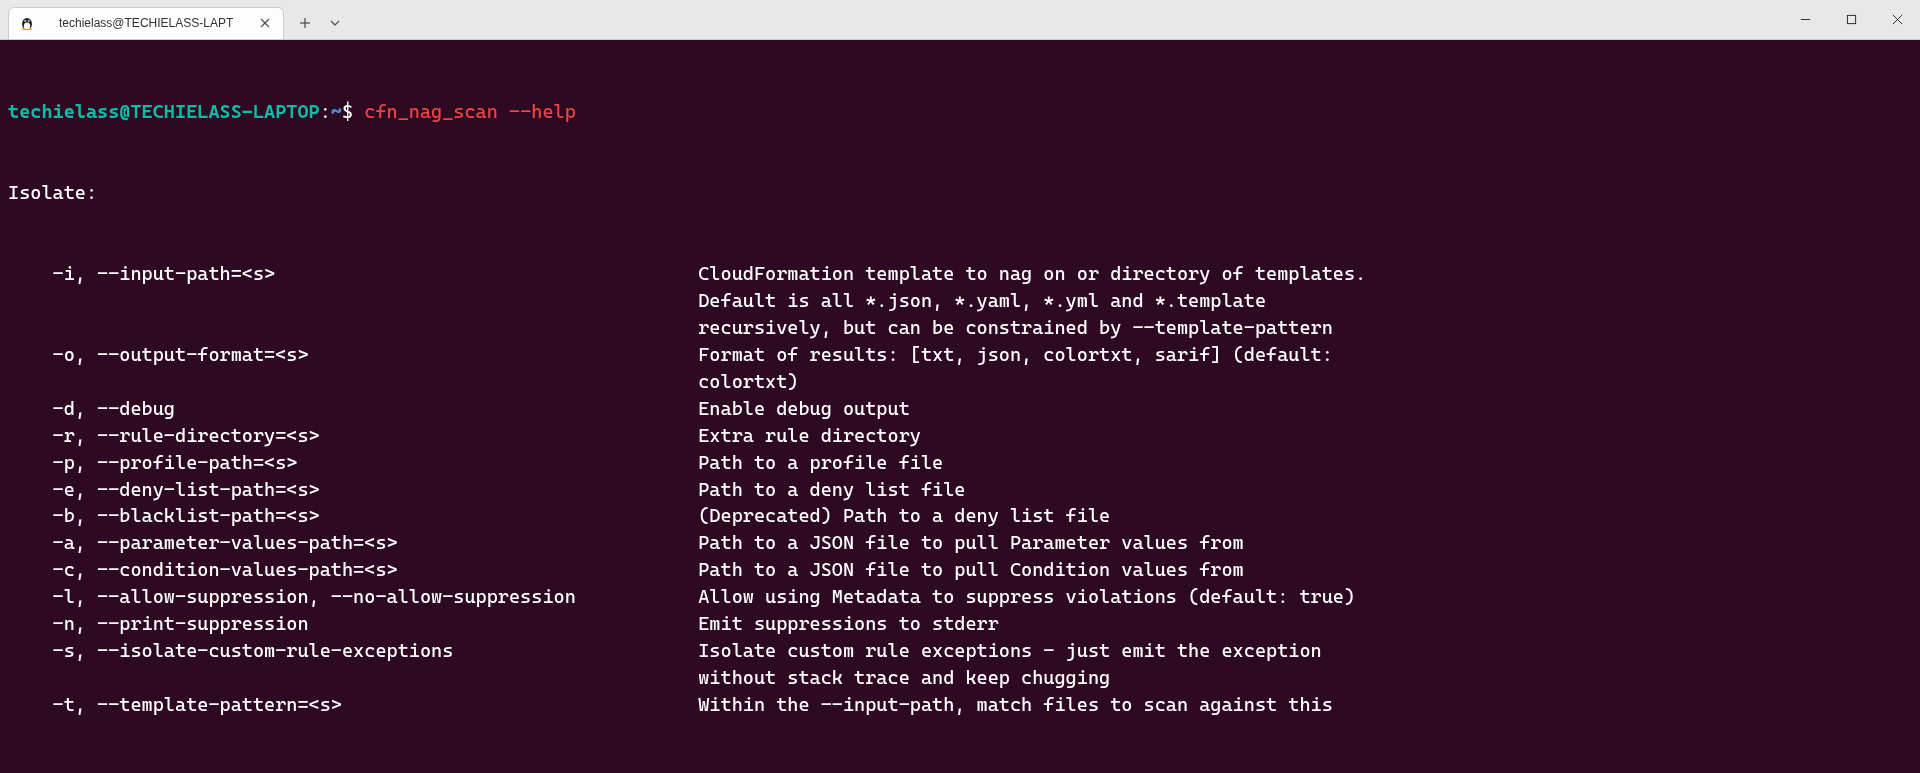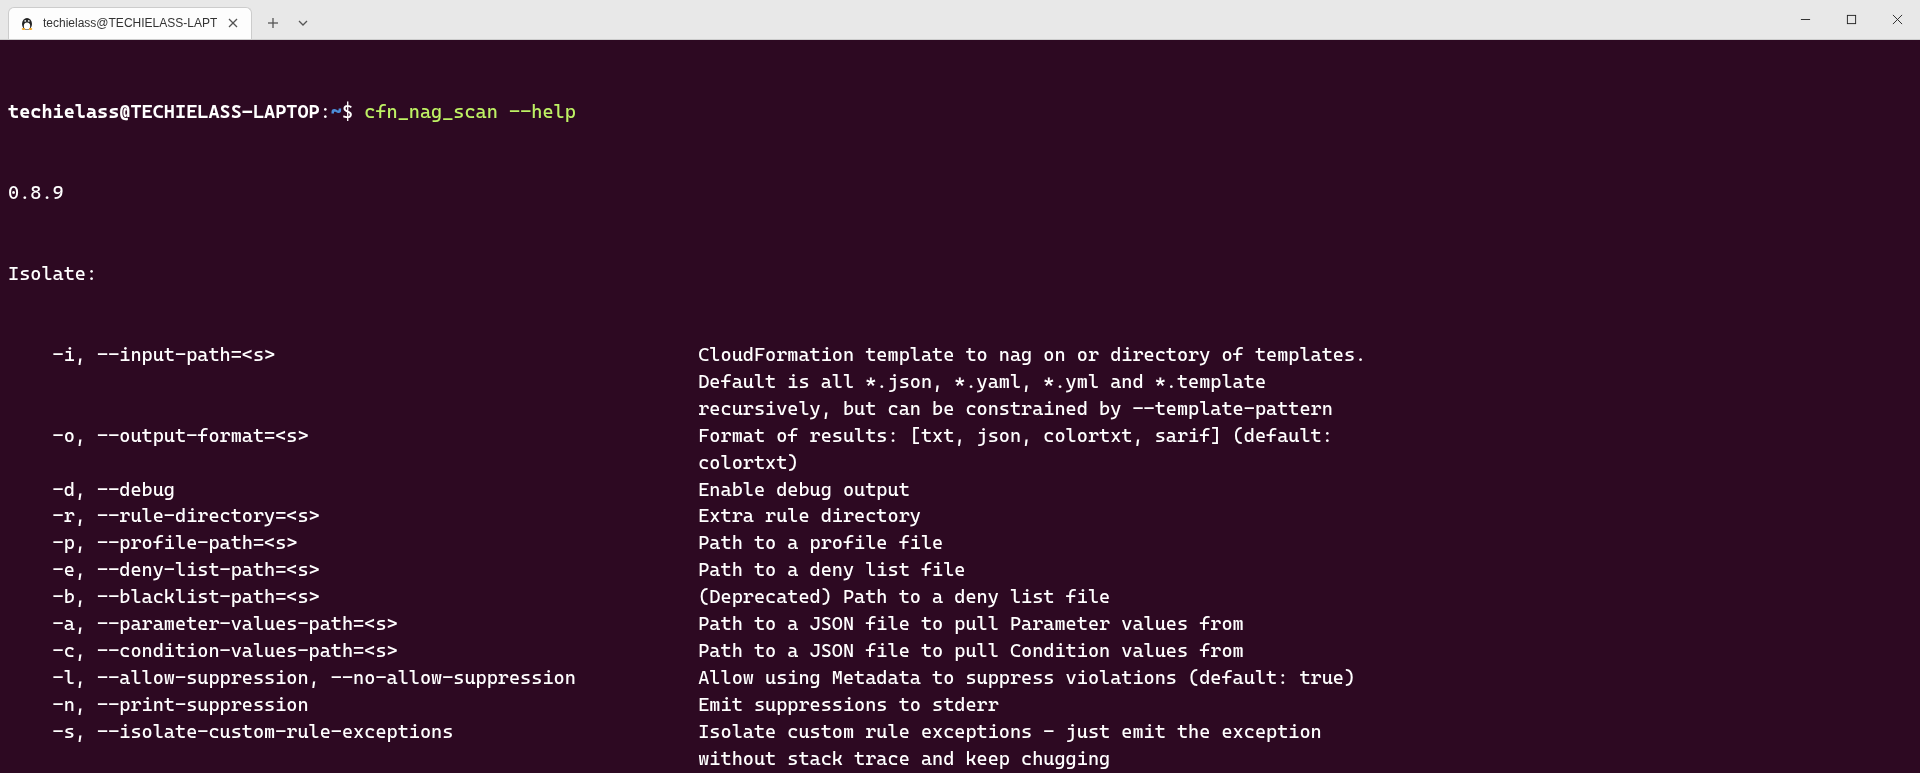--- a/index.html
+++ b/index.html
@@ -25,21 +25,21 @@
     border-top-left-radius: 6px;
     border-top-right-radius: 6px;
     display: flex;
     align-items: center;
     padding: 0 10px;
     margin-left: 8px;
     margin-top: 6px;
     min-width: 230px;
     font-size: 12px;
     color: #333;
-    gap: 8px;
+    gap: 24px;
   }
   .tab-icon {
     width: 16px;
     height: 16px;
     display: inline-flex;
     align-items: center;
     justify-content: center;
   }
   .tab-title {
     flex: 1;
@@ -95,25 +95,25 @@
     background: #2d0922;
     color: #ffffff;
     font-family: 'Cascadia Mono', 'Consolas', monospace;
     font-size: 19px;
     padding: 4px 8px;
     height: calc(100% - 40px);
     line-height: 1.42;
     white-space: pre;
     overflow: hidden;
   }
-  .prompt-user { color: #ffffff; font-weight: bold; }
+  .prompt-user { color: #14b8a6; font-weight: bold; }
   .prompt-colon { color: #ffffff; }
   .prompt-path { color: #4c8ed9; font-weight: bold; }
   .prompt-dollar { color: #ffffff; }
-  .cmd { color: #bef264; }
+  .cmd { color: #ef4444; }
   .out { color: #ffffff; }
 </style>
 </head>
 <body>
 
 <div class="titlebar">
   <div class="tab">
     <span class="tab-icon">
       <svg viewBox="0 0 16 16" width="16" height="16">
         <ellipse cx="8" cy="9" rx="5" ry="6" fill="#222"></ellipse>
@@ -162,16 +162,15 @@
       <svg viewBox="0 0 12 12" width="11" height="11">
           <line x1="1" y1="1" x2="11" y2="11" stroke="#222" stroke-width="1"></line>
           <line x1="11" y1="1" x2="1" y2="11" stroke="#222" stroke-width="1"></line>
         </svg>
     </div>
   </div>
 </div>
 
 <div class="terminal">
   <div><span class="prompt-user">techielass@TECHIELASS-LAPTOP</span><span class="prompt-colon">:</span><span class="prompt-path">~</span><span class="prompt-dollar">$</span><span class="cmd"> </span><span class="cmd">cfn_nag_scan --help</span></div>
-  <div class="out">0.8.9</div>
   <div class="out">Isolate:</div>
   <div id="options-container"><div class="out">    -i, --input-path=&lt;s&gt;                                      CloudFormation template to nag on or directory of templates.</div><div class="out">                                                              Default is all *.json, *.yaml, *.yml and *.template</div><div class="out">                                                              recursively, but can be constrained by --template-pattern</div><div class="out">    -o, --output-format=&lt;s&gt;                                   Format of results: [txt, json, colortxt, sarif] (default:</div><div class="out">                                                              colortxt)</div><div class="out">    -d, --debug                                               Enable debug output</div><div class="out">    -r, --rule-directory=&lt;s&gt;                                  Extra rule directory</div><div class="out">    -p, --profile-path=&lt;s&gt;                                    Path to a profile file</div><div class="out">    -e, --deny-list-path=&lt;s&gt;                                  Path to a deny list file</div><div class="out">    -b, --blacklist-path=&lt;s&gt;                                  (Deprecated) Path to a deny list file</div><div class="out">    -a, --parameter-values-path=&lt;s&gt;                           Path to a JSON file to pull Parameter values from</div><div class="out">    -c, --condition-values-path=&lt;s&gt;                           Path to a JSON file to pull Condition values from</div><div class="out">    -l, --allow-suppression, --no-allow-suppression           Allow using Metadata to suppress violations (default: true)</div><div class="out">    -n, --print-suppression                                   Emit suppressions to stderr</div><div class="out">    -s, --isolate-custom-rule-exceptions                      Isolate custom rule exceptions - just emit the exception</div><div class="out">                                                              without stack trace and keep chugging</div><div class="out">    -t, --template-pattern=&lt;s&gt;                                Within the --input-path, match files to scan against this</div></div>
 </div>
 
 </body></html>

